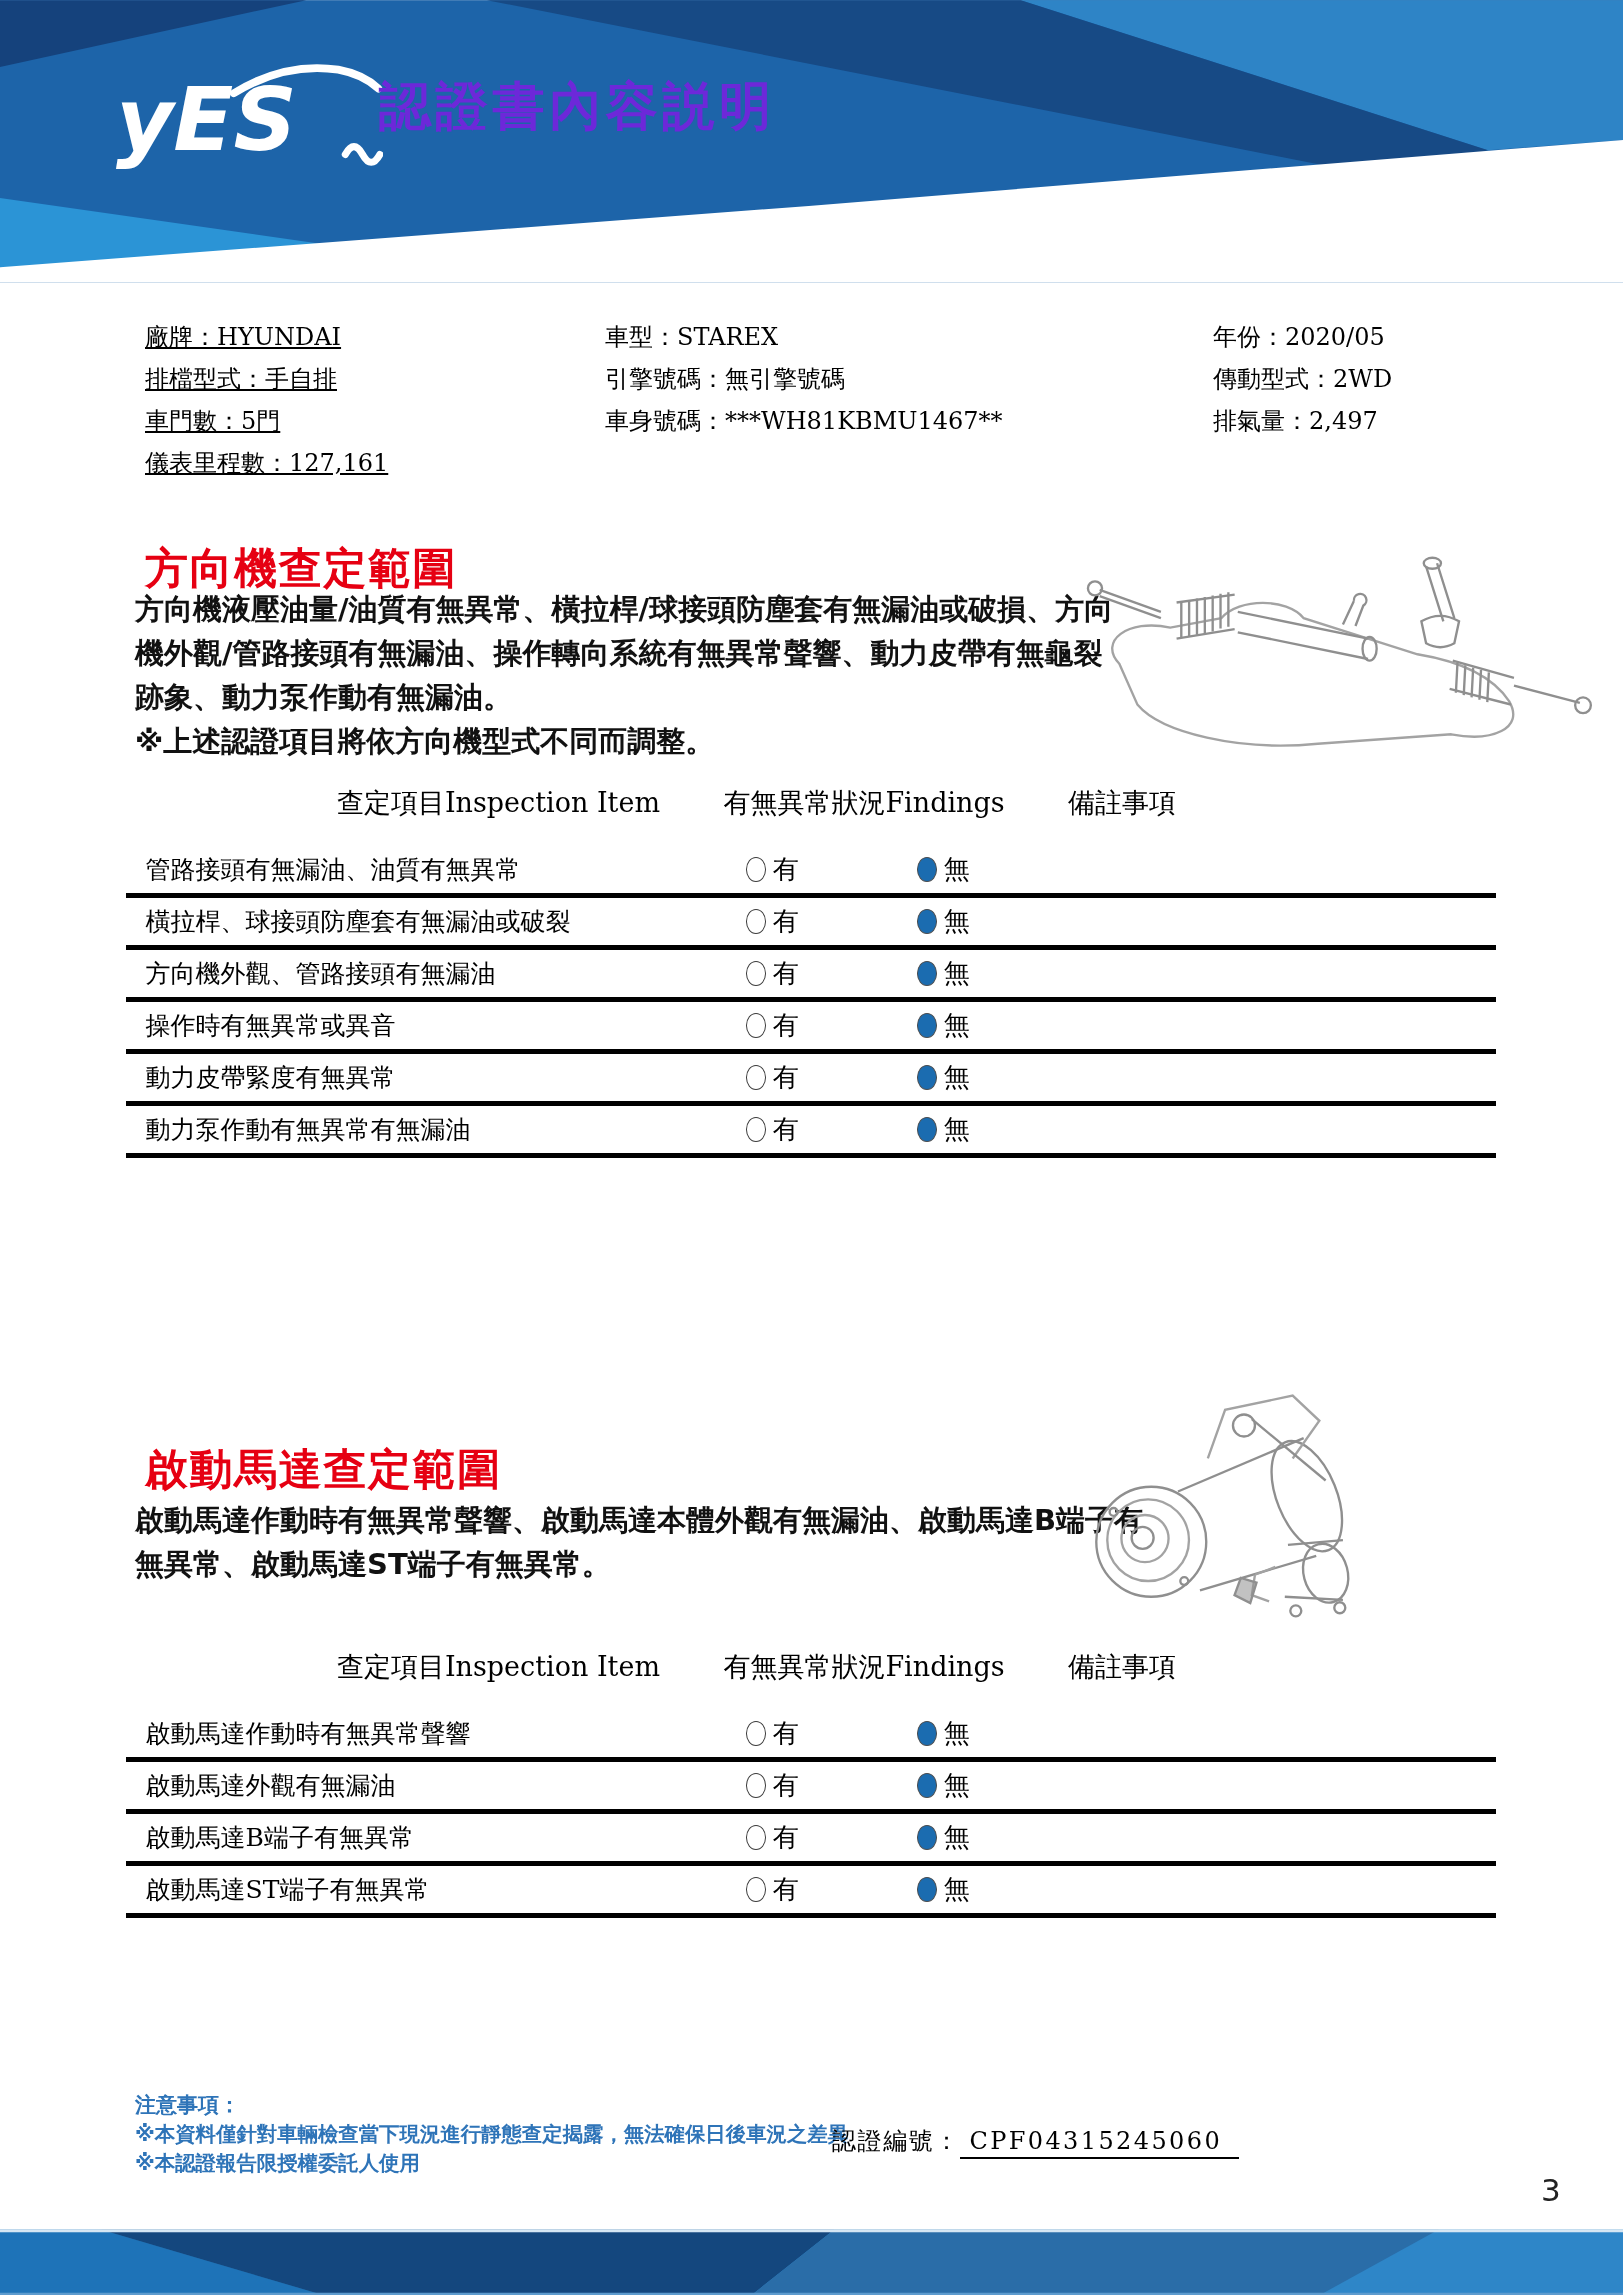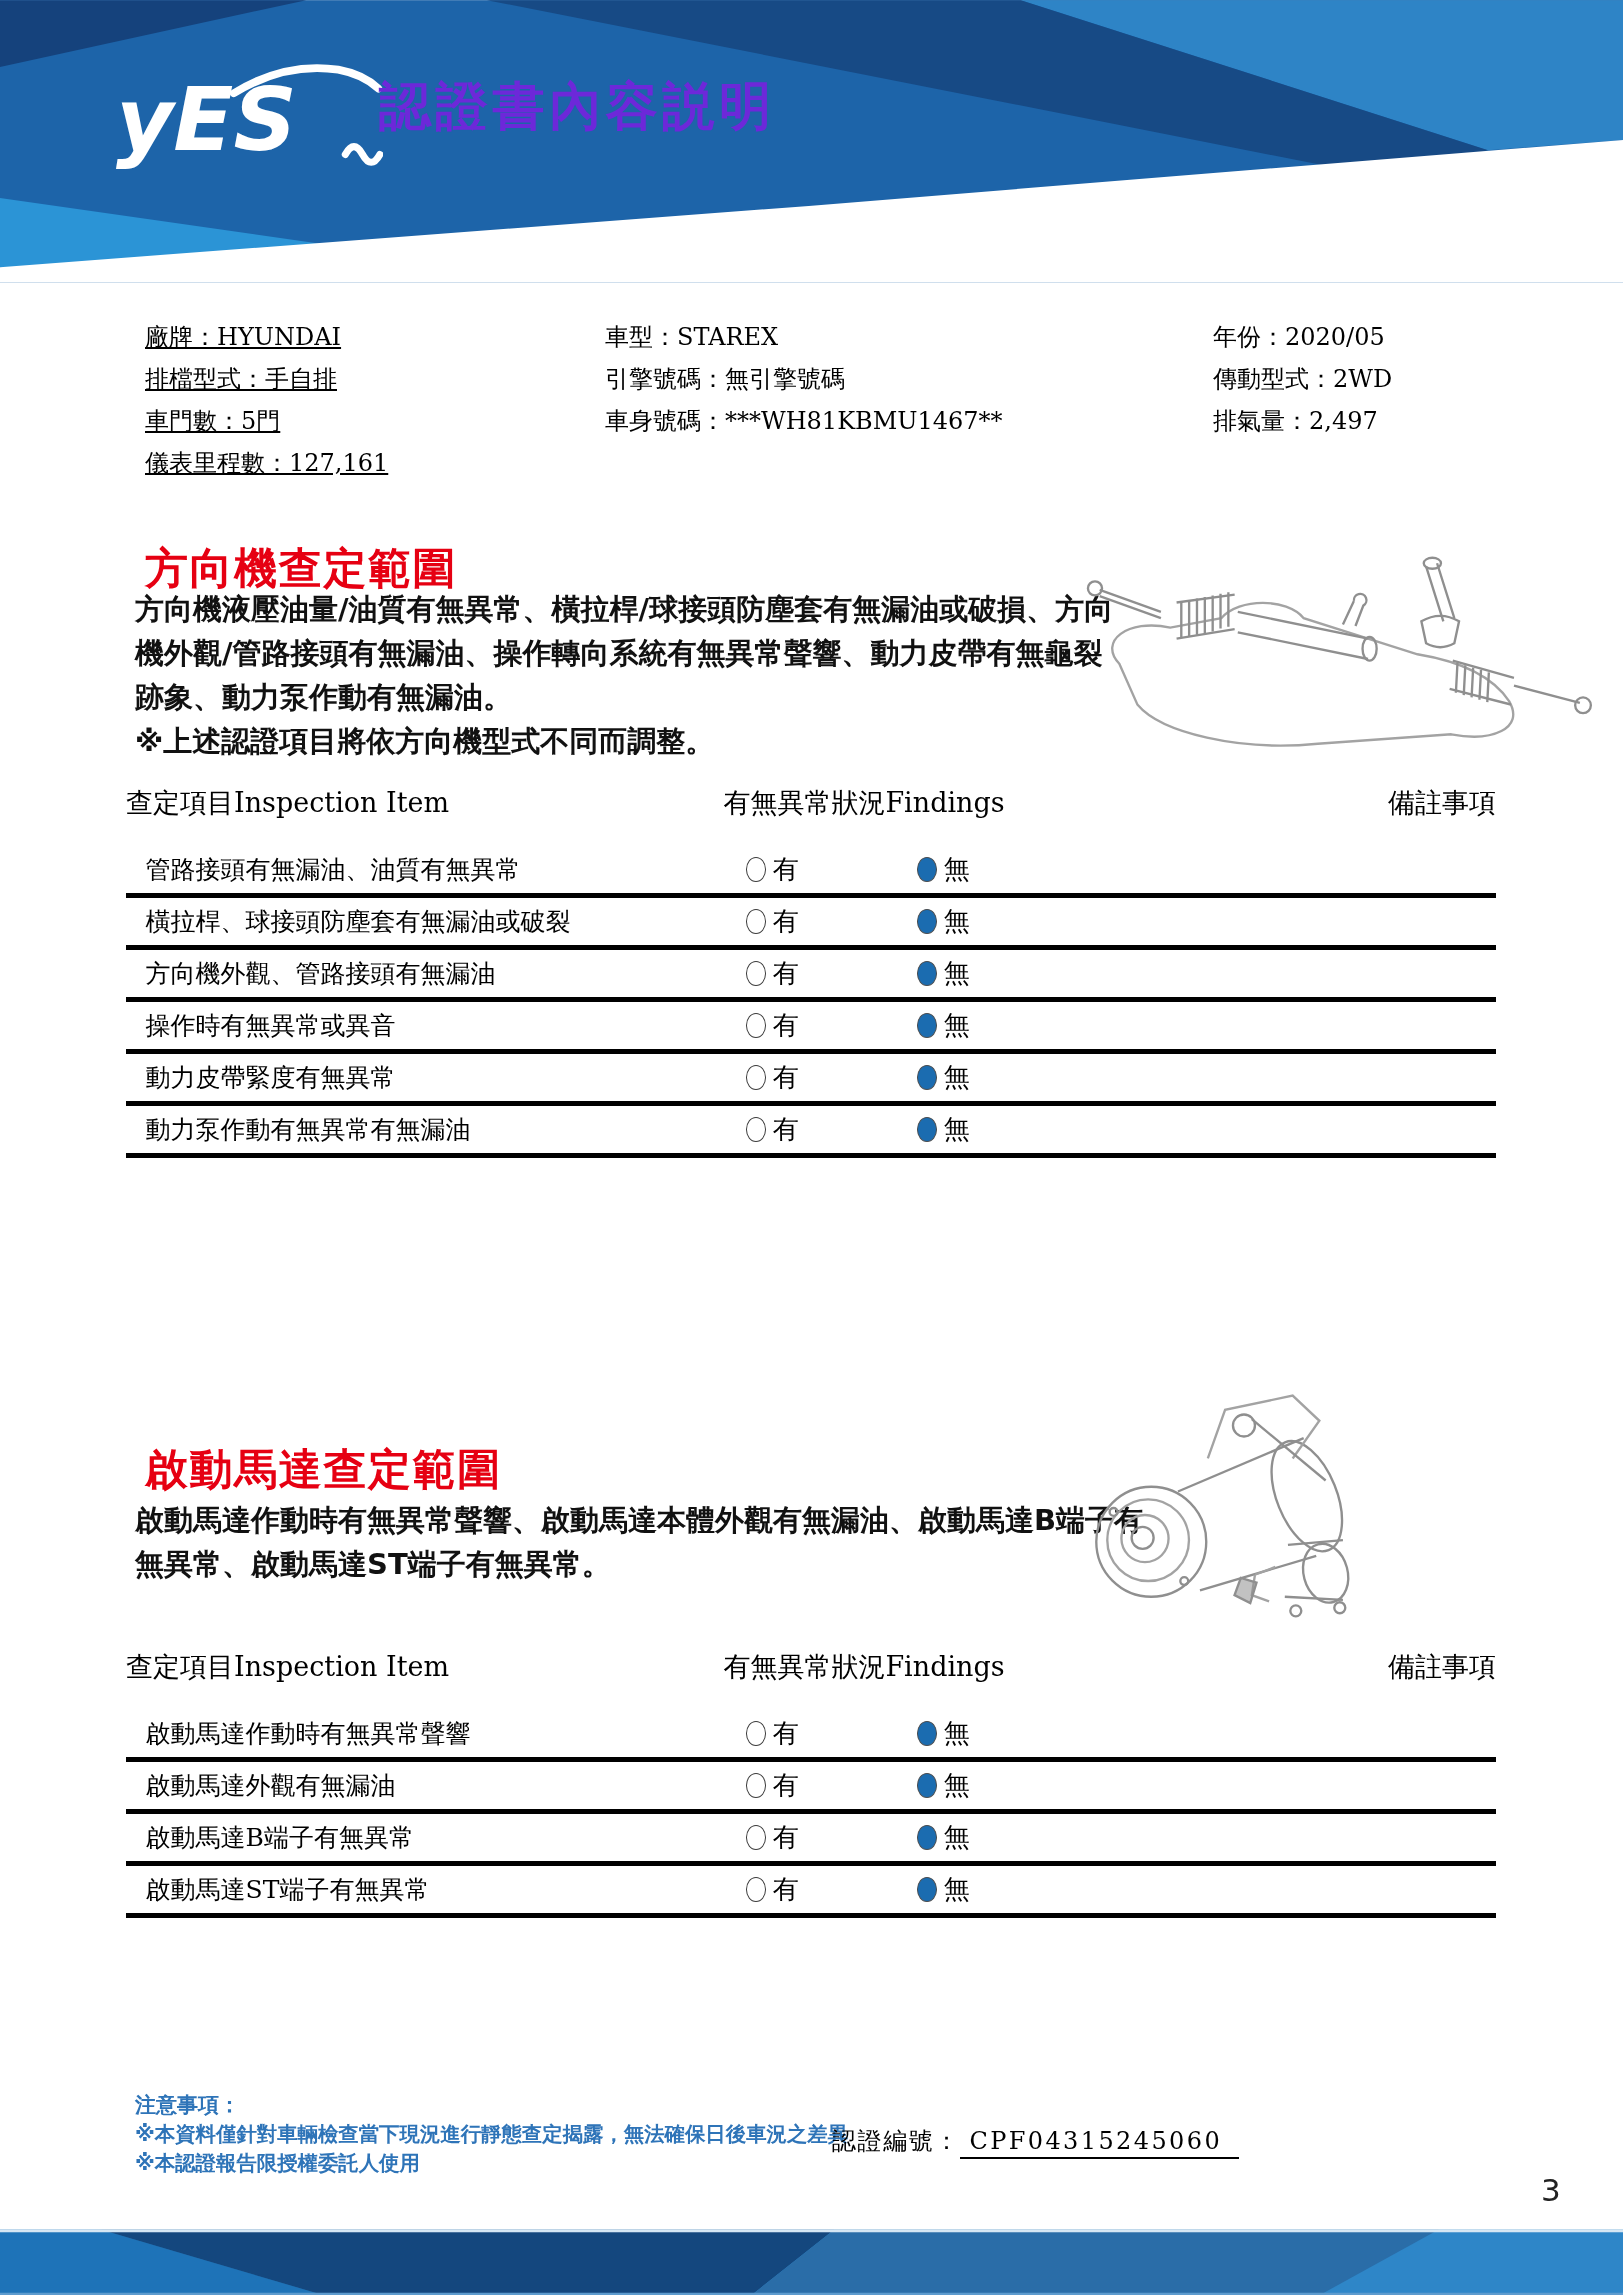--- a/index.html
+++ b/index.html
@@ -18,23 +18,23 @@
   .vcol.c3{left:1213px;}
   
   .sec-title{position:absolute;font-family:"DejaVu Sans","Liberation Sans",sans-serif;
              font-weight:bold;font-size:43px;color:#e60012;letter-spacing:1.6px;}
   .sec-desc{position:absolute;font-family:"DejaVu Sans","Liberation Sans",sans-serif;
             font-weight:bold;font-size:29px;line-height:44px;color:#111;}
   .illus{position:absolute;}
   
   .ctable{position:absolute;left:126px;width:1370px;}
   .thead{display:flex;height:61px;align-items:flex-start;font-size:27px;}
-  .th1{width:534px;text-align:left;}
+  .th1{width:534px;text-align:right;}
   .th2{width:408px;text-align:center;}
-  .th3{flex:1;text-align:right;}
+  .th3{flex:1;text-align:left;}
   .t-row{display:flex;align-items:center;height:47px;border-bottom:5.5px solid #000;}
   .cell-item{width:620px;padding-left:19.6px;box-sizing:border-box;font-size:25px;white-space:nowrap;}
   .cell-opt{display:flex;align-items:center;}
   .opt-you{width:171px;}
   .opt-wu{width:236px;}
   .cell-remarks{flex:1;height:100%;}
   .radio{display:inline-block;width:20.4px;height:25px;border-radius:50%;box-sizing:border-box;margin-right:6.3px;}
   .radio.empty{border:1.6px solid #3c3c3c;background:#fff;}
   .radio.filled{border:1.6px solid #4a4d50;background:#1b6cb0;}
   .radio-label{font-size:26px;}

